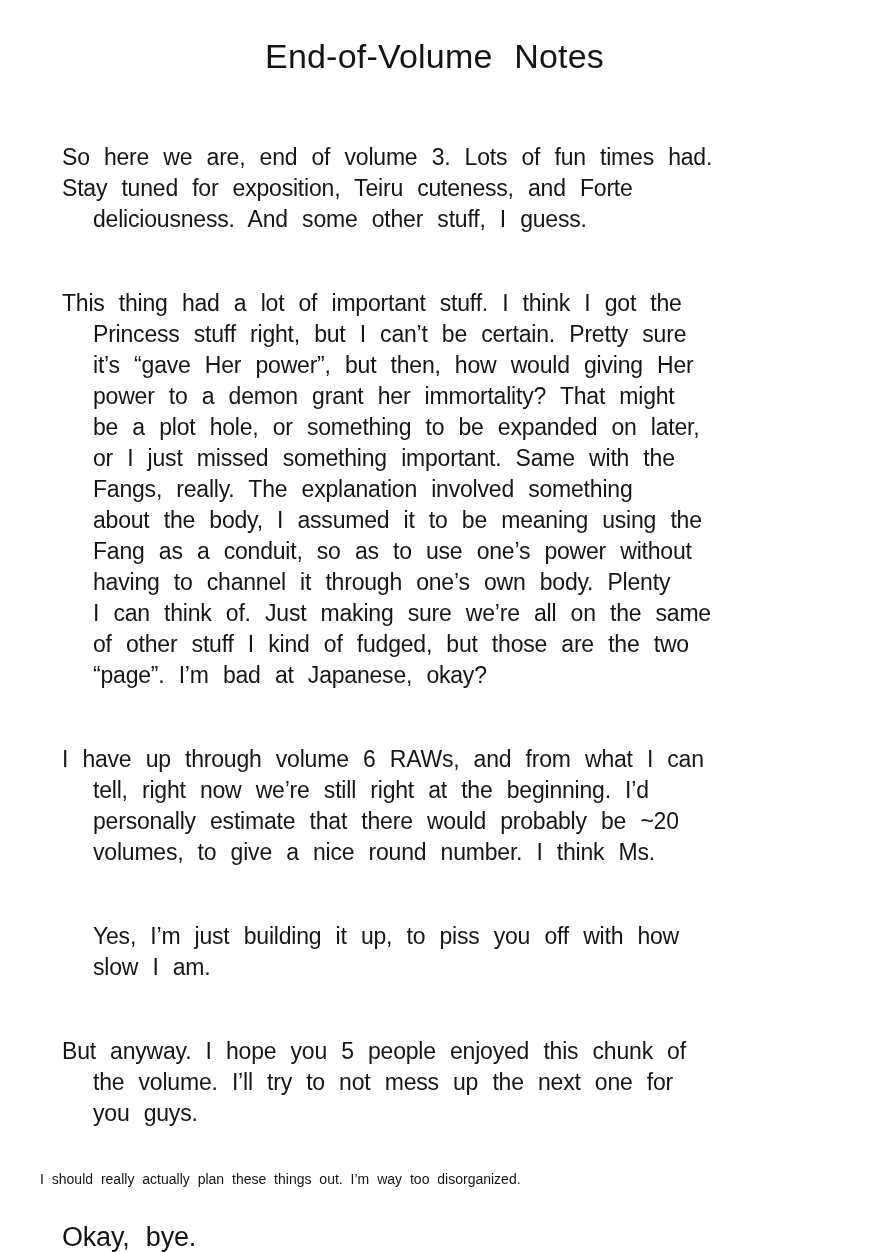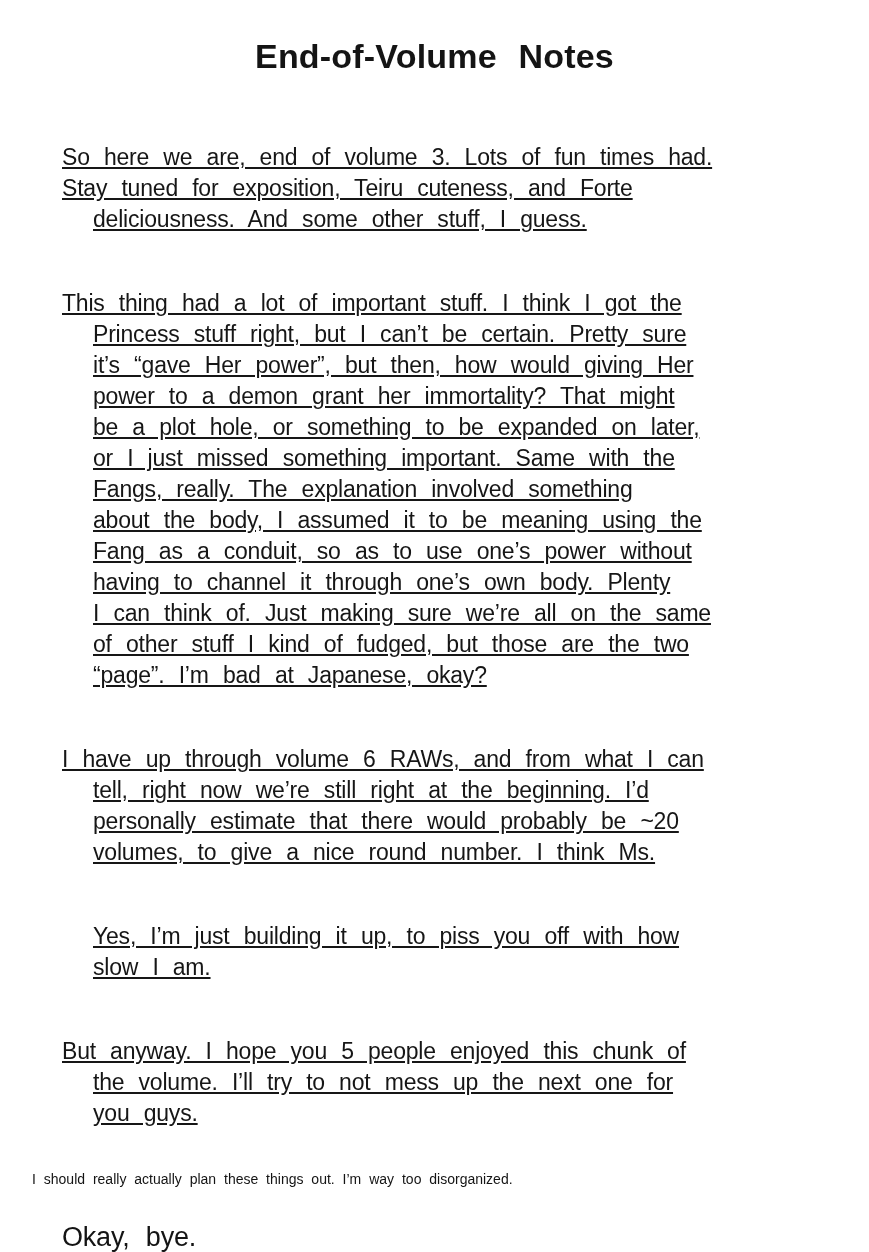--- a/index.html
+++ b/index.html
@@ -12,40 +12,40 @@
     width: 869px;
     height: 1252px;
     background: #ffffff;
     color: #161616;
     font-family: "Liberation Sans", sans-serif;
     overflow: hidden;
   }
   .title {
     margin: 36px 0 0 0;
     font-size: 34px;
-    font-weight: 700;
+    font-weight: 400;
     line-height: 40px;
     text-align: center;
     letter-spacing: 0.2px;
     word-spacing: 12px;
     color: #141414;
   }
   .content {
     margin: 66px 0 0 62px;
     width: 740px;
     font-size: 23px;
     line-height: 31px;
     word-spacing: 8px;
     letter-spacing: -0.2px;
   }
   .para + .para { margin-top: 53px; }
-  .line { white-space: nowrap; text-decoration: underline; }
+  .line { white-space: nowrap; }
   .line.ind { padding-left: 31px; }
   .footnote {
-    margin: 40px 0 0 32px;
+    margin: 40px 0 0 40px;
     font-size: 14px;
     line-height: 20px;
     word-spacing: 4px;
     color: #141414;
     white-space: nowrap;
   }
   .signoff {
     margin: 31px 8px 0 62px;
     font-size: 27px;
     line-height: 34px;

